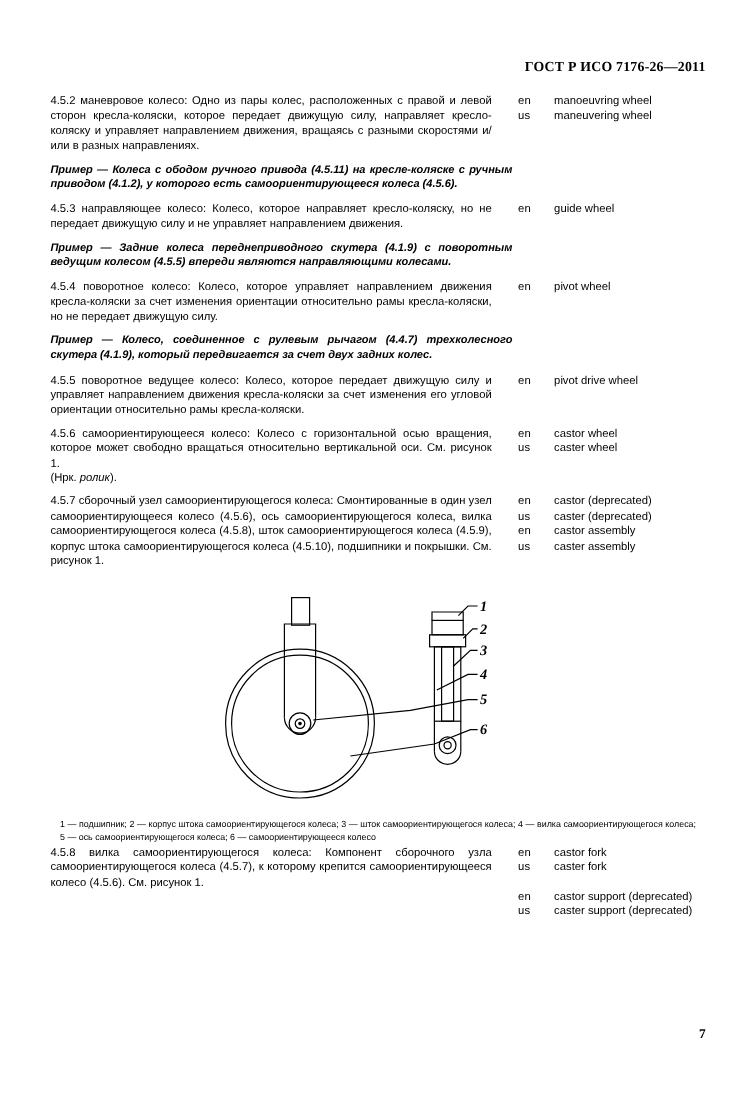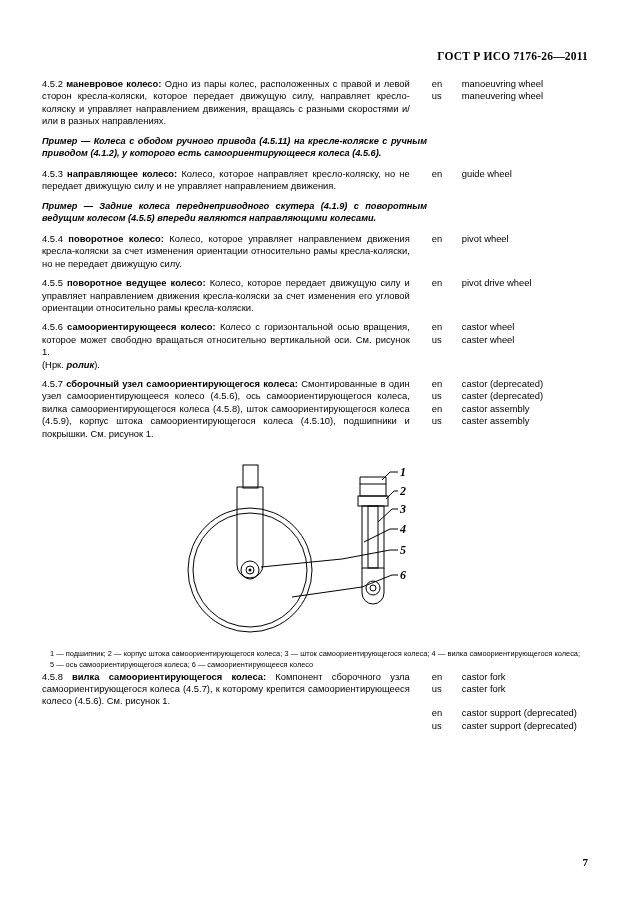--- a/index.html
+++ b/index.html
@@ -63,36 +63,36 @@
     display: flex;
   }
   .en-lang {
     width: 30px;
     flex: none;
   }
   .en-term {
     flex: 1;
   }
   .term {
-    font-weight: bold;
+    font-weight: normal;
   }
   .num {
   }
   .example {
     font-style: italic;
     font-weight: bold;
     font-size: 9.2px;
     line-height: 1.32;
     text-align: justify;
     margin: 7px 0 9px 0;
     width: 385px;
   }
   .plain-ital {
     font-style: italic;
-    font-weight: bold;
+    font-weight: normal;
   }
   .fig-wrap {
     position: relative;
     width: 546px;
     height: 200px;
     margin-top: 6px;
   }
   .fig-note {
     font-size: 7.4px;
     line-height: 1.45;
@@ -172,20 +172,21 @@
         <span> </span><span class="term">поворотное колесо:</span><span> Колесо, которое управляет направлением движения кресла-коляски за счет изменения ориентации относительно рамы кресла-коляски, но не передает движущую силу.</span>
       </div>
       <div class="en-col">
         <div class="en-row">
           <span class="en-lang">en</span>
           <span class="en-term">pivot wheel</span>
         </div>
       </div>
     </div>
 
+    <div class="example">Пример — Колесо, соединенное с рулевым рычагом (4.4.7) трехколесного скутера (4.1.9), который передвигается за счет двух задних колес.</div>
 
     <div class="entry">
       <div class="ru">
         <span class="num">4.5.5</span>
         <span> </span><span class="term">поворотное ведущее колесо:</span><span> Колесо, которое передает движущую силу и управляет направлением движения кресла-коляски за счет изменения его угловой ориентации относительно рамы кресла-коляски.</span>
       </div>
       <div class="en-col">
         <div class="en-row">
           <span class="en-lang">en</span>
           <span class="en-term">pivot drive wheel</span>

